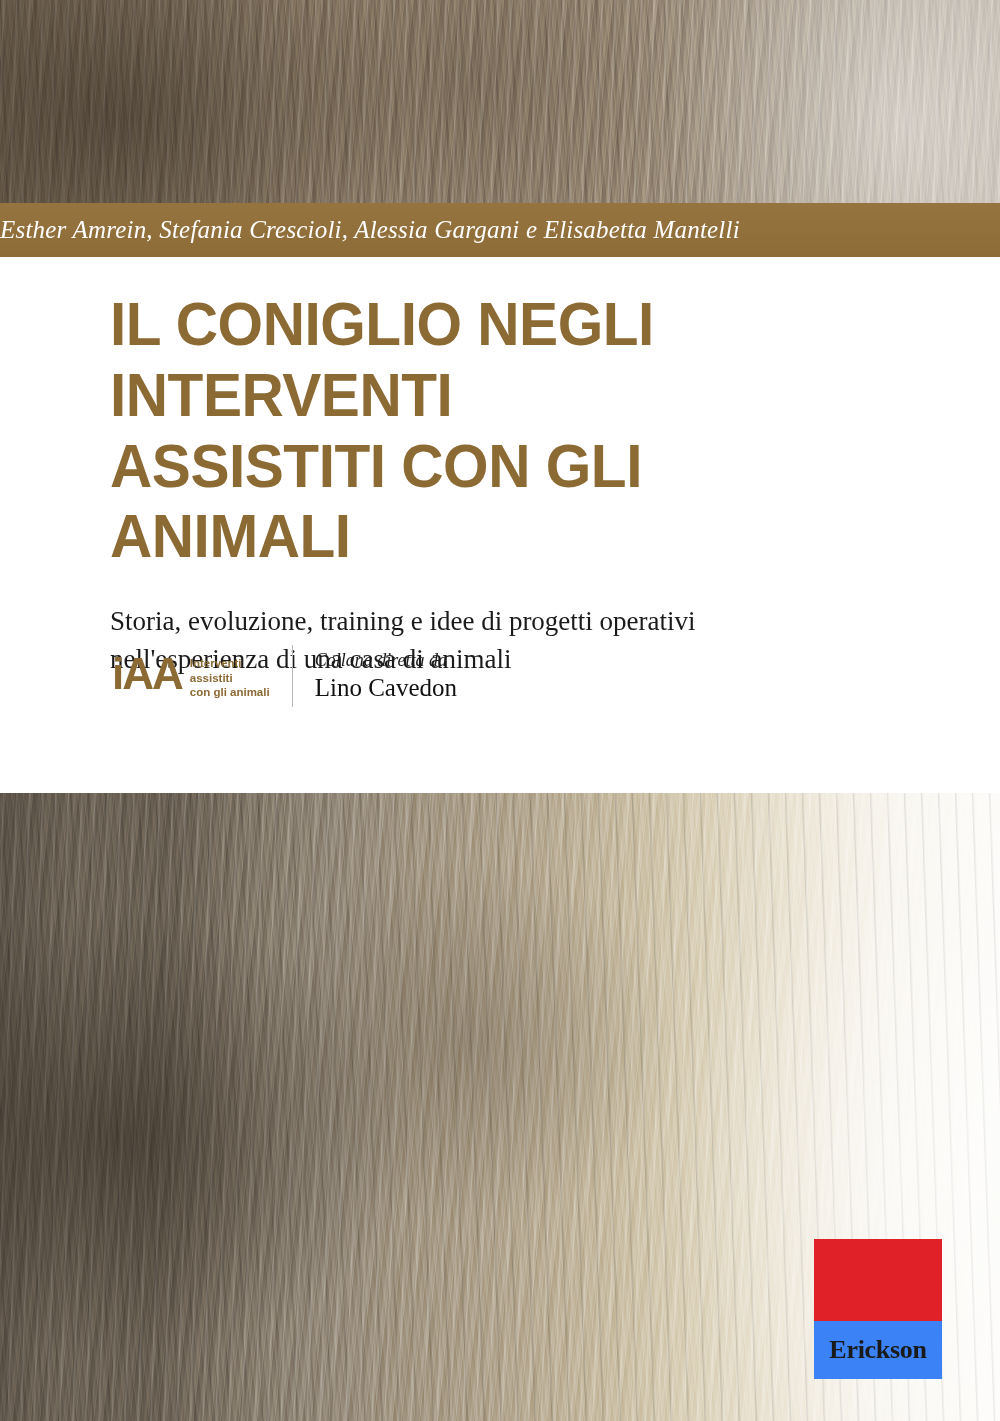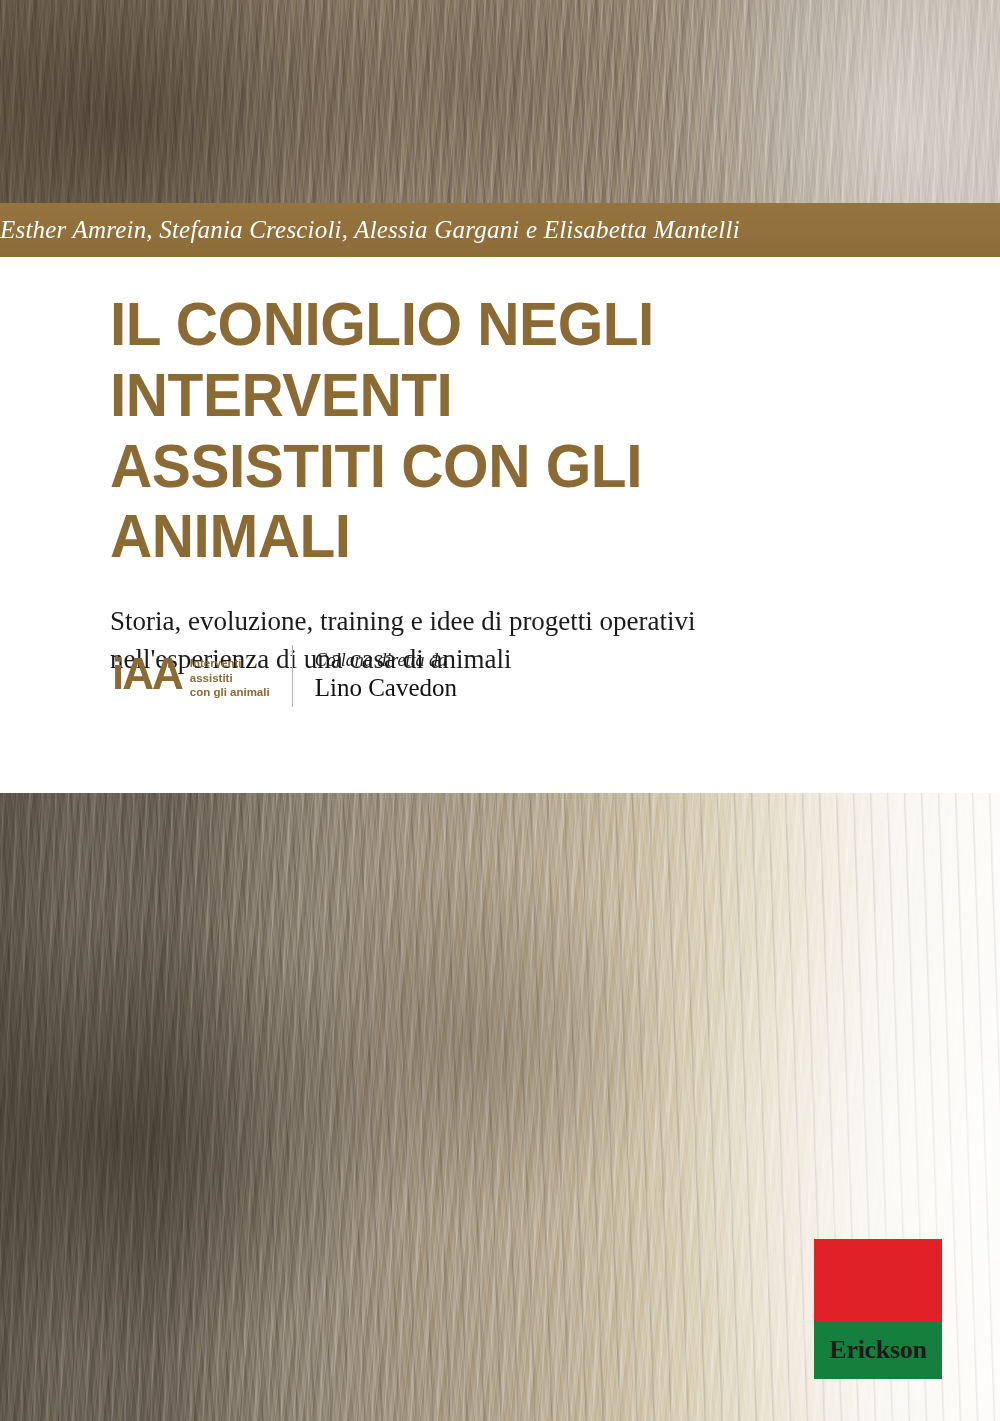--- a/index.html
+++ b/index.html
@@ -232,21 +232,21 @@
     width: 128px;
   }
   .pub-square {
     width: 128px;
     height: 82px;
     background: #e02128;
   }
   .pub-name {
     width: 128px;
     height: 58px;
-    background: #15803d;
+    background: #3b82f6;
     color: #1a1a1a;
     font-family: "Liberation Serif", serif;
     font-weight: bold;
     font-size: 26px;
     display: flex;
     align-items: center;
     justify-content: center;
     letter-spacing: -0.3px;
   }
 </style>

